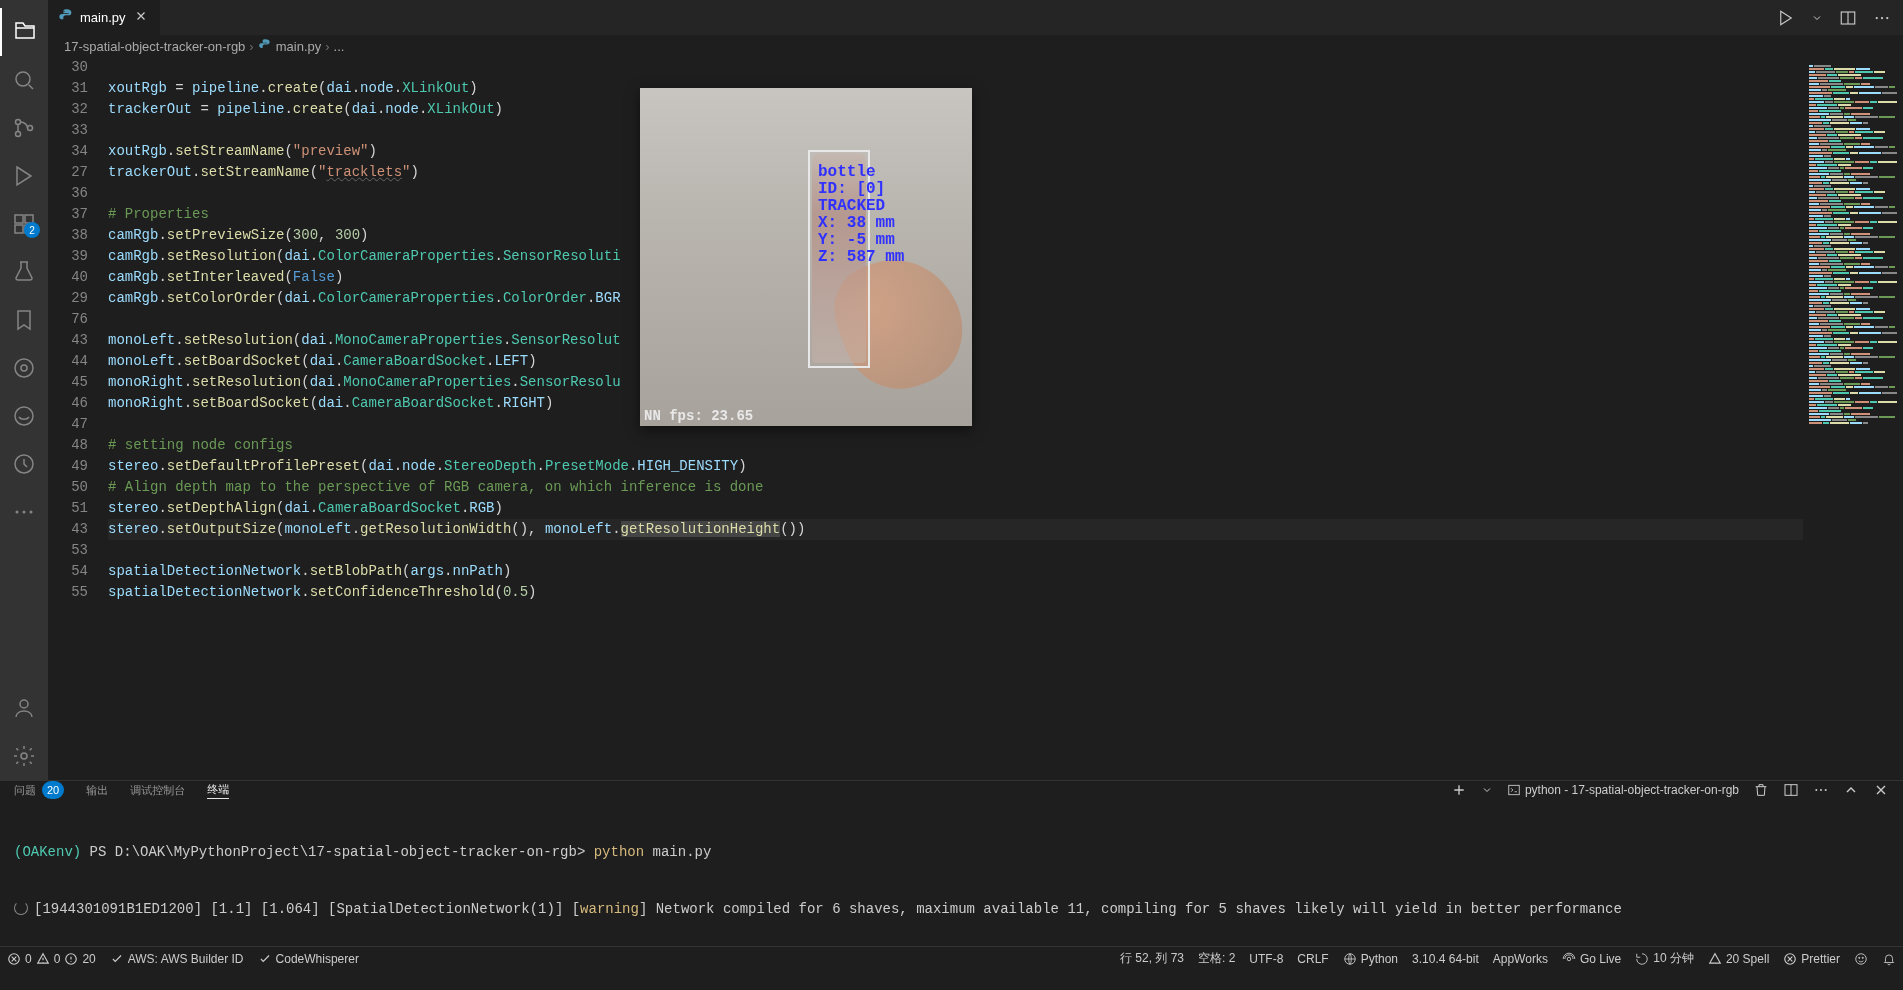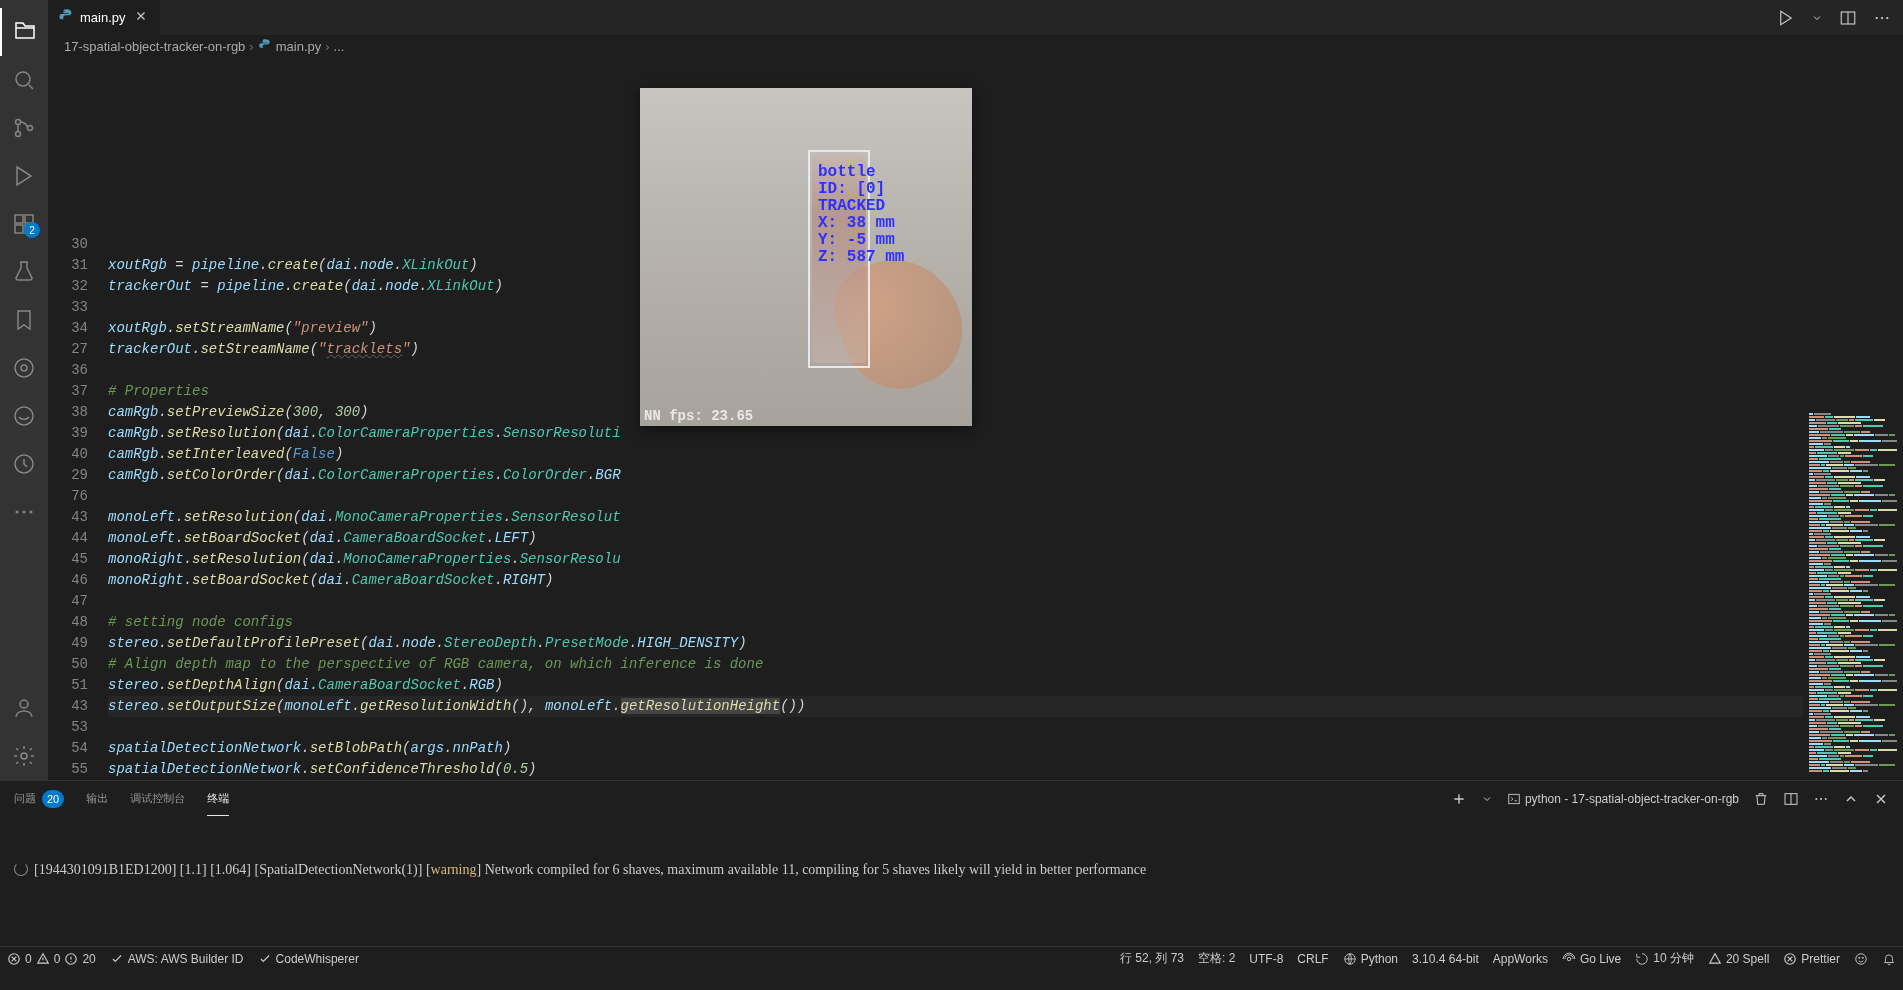--- a/index.html
+++ b/index.html
@@ -80,42 +80,42 @@
 .breadcrumbs {
   height: 22px;
   padding: 0 16px;
   display: flex;
   align-items: center;
   gap: 4px;
   color: #a9a9a9;
   font-size: 13px;
 }
 .breadcrumbs .sep { color: #6e6e6e; }
-.editor-body { flex: 1; display: flex; position: relative; overflow: hidden; align-items: flex-end; }
+.editor-body { flex: 1; display: flex; position: relative; overflow: hidden; }
 .gutter {
   width: 60px;
   text-align: right;
   padding-right: 20px;
   color: #858585;
   font-family: 'Consolas', 'Courier New', monospace;
   font-size: 14px;
   line-height: 21px;
   padding-top: 0;
   user-select: none;
 }
 .code-content {
   flex: 1;
   font-family: 'Consolas', 'Courier New', monospace;
   font-size: 14px;
   line-height: 21px;
   white-space: pre;
   color: #d4d4d4;
   position: relative;
 }
-.code-line { height: 21px; font-style: italic; }
+.code-line { height: 21px; }
 .code-line.current { background: rgba(255,255,255,0.04); }
 .tok-var { color: #9cdcfe; }
 .tok-fn { color: #dcdcaa; }
 .tok-class { color: #4ec9b0; }
 .tok-str { color: #ce9178; }
 .tok-str-u { color: #ce9178; text-decoration: underline wavy #646464; text-decoration-thickness: 1px; }
 .tok-num { color: #b5cea8; }
 .tok-comment { color: #6a9955; }
 .tok-const { color: #569cd6; }
 .tok-assign { color: #d4d4d4; }
@@ -1271,21 +1271,22 @@
           </svg>
       </span>
       <span class="action">
         <svg width="16" height="16" viewBox="0 0 24 24" fill="none" stroke="currentColor" stroke-width="2">
             <path d="M6 6l12 12M6 18L18 6"></path>
           </svg>
       </span>
     </div>
   </div>
   <div class="terminal-body">
-    <div style="position:relative;padding-left:0;font-family:Liberation Serif, serif;"><span class="term-spinner"></span><span>[1944301091B1ED1200] [1.1] [1.064] [SpatialDetectionNetwork(1)] [</span><span class="term-warn">warning</span><span>] Network compiled for 6 shaves, maximum available 11, compiling for 5 shaves likely will yield in better performance</span></div>
+    <div><span class="term-env">(OAKenv)</span><span> PS D:\OAK\MyPythonProject\17-spatial-object-tracker-on-rgb&gt; </span><span class="term-cmd">python</span><span> main.py</span></div>
+    <div style="position:relative;padding-left:0;"><span class="term-spinner"></span><span>[1944301091B1ED1200] [1.1] [1.064] [SpatialDetectionNetwork(1)] [</span><span class="term-warn">warning</span><span>] Network compiled for 6 shaves, maximum available 11, compiling for 5 shaves likely will yield in better performance</span></div>
     
   </div>
 </div>
 
 <div class="status-bar dark" style="height:24px;">
   <div class="status-left">
     <div class="status-item">
       <svg viewBox="0 0 24 24" fill="none" stroke="currentColor" stroke-width="2">
           <circle cx="12" cy="12" r="9"></circle>
           <path d="M8 8l8 8M8 16l8-8"></path>

